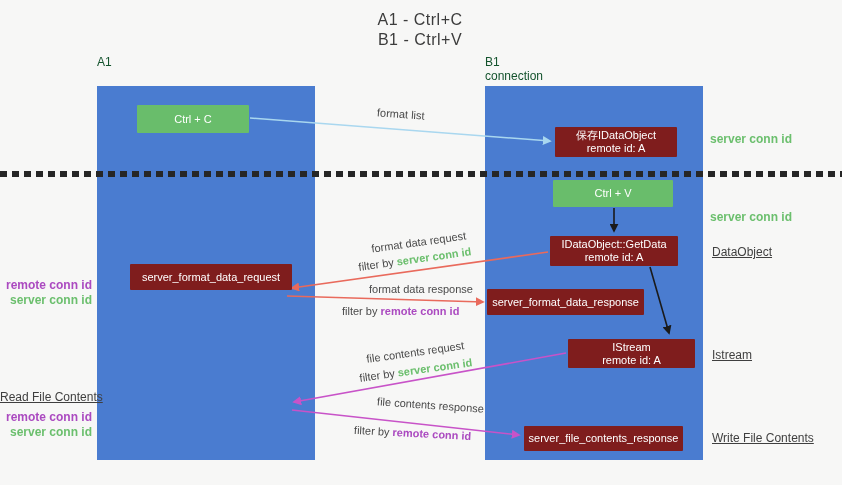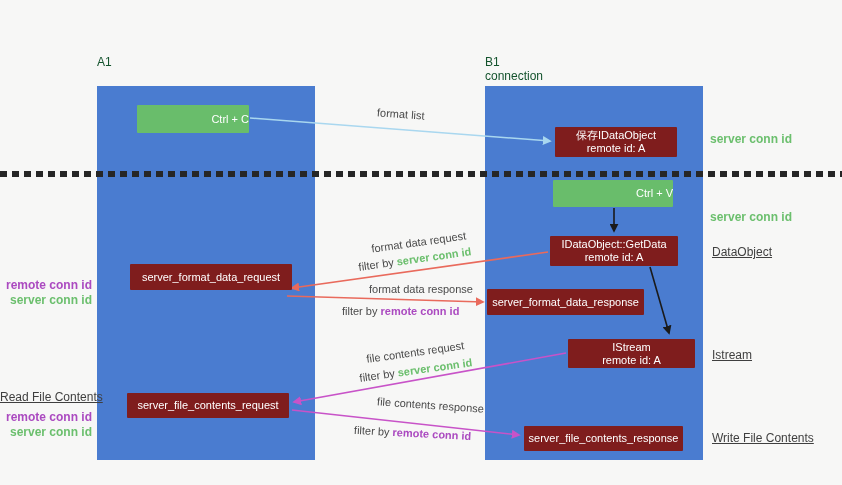--- a/index.html
+++ b/index.html
@@ -19,38 +19,42 @@
   .lane-header.right { left:485px; }
 
   .divider { position:absolute; left:0; top:171px; width:842px; height:6px;
              background:repeating-linear-gradient(90deg,#262626 0 7px,transparent 7px 12px); }
 
   svg.arrows { position:absolute; left:0; top:0; width:842px; height:485px; pointer-events:none; }
 
   .node { position:absolute; display:flex; flex-direction:column; justify-content:center;
           text-align:center; color:#ffffff; font-size:11px; line-height:13px; border-radius:1px; }
   .node.orange { background:#7f1d1d; }
-  .node.green  { background:#69bd6b;text-align:right; }
+  .node.green  { background:#69bd6b; }
 
   .elabel { position:absolute; white-space:nowrap; font-size:11px; color:#4a4a4a; }
   .rot-u { transform:rotate(-8deg); }
   .rot-d4 { transform:rotate(4deg); }
   .rot-d3 { transform:rotate(3deg); }
   .green-t  { color:#6bbf6d; font-weight:bold; }
   .purple-t { color:#ab4ac0; font-weight:bold; }
 
   .side { position:absolute; white-space:nowrap; font-size:12px; }
   .side.plain { color:#3f3f3f; font-weight:normal;text-decoration:underline; }
   .side.ralign { text-align:right; width:92px; left:0; }
 </style>
 </head>
 <body>
 
 <div class="canvas">
 
+  <div class="title">
+    <div>A1 - Ctrl+C</div>
+    <div>B1 - Ctrl+V</div>
+  </div>
 
   <div class="lane-header left">
     <div>A1</div>
   </div>
   <div class="lane-header right">
     <div>B1</div>
     <div>connection</div>
   </div>
 
   <div class="lane left"></div>
@@ -106,23 +110,20 @@
 
   <div class="node orange" style="left:487px;top:289px;width:157px;height:26px">
     <div>server_format_data_response</div>
   </div>
 
   <div class="node orange" style="left:568px;top:339px;width:127px;height:29px">
     <div>IStream</div>
     <div>remote id: A</div>
   </div>
 
-  <div class="node orange" style="left:127px;top:393px;width:162px;height:25px">
-    <div>server_file_contents_request</div>
-  </div>
 
   <div class="node orange" style="left:524px;top:426px;width:159px;height:25px">
     <div>server_file_contents_response</div>
   </div>
 
   <div class="elabel rot-d4" style="left:377px;top:108px">
     <span>format list</span>
   </div>
 
   <div class="elabel rot-u" style="left:371px;top:236px">

